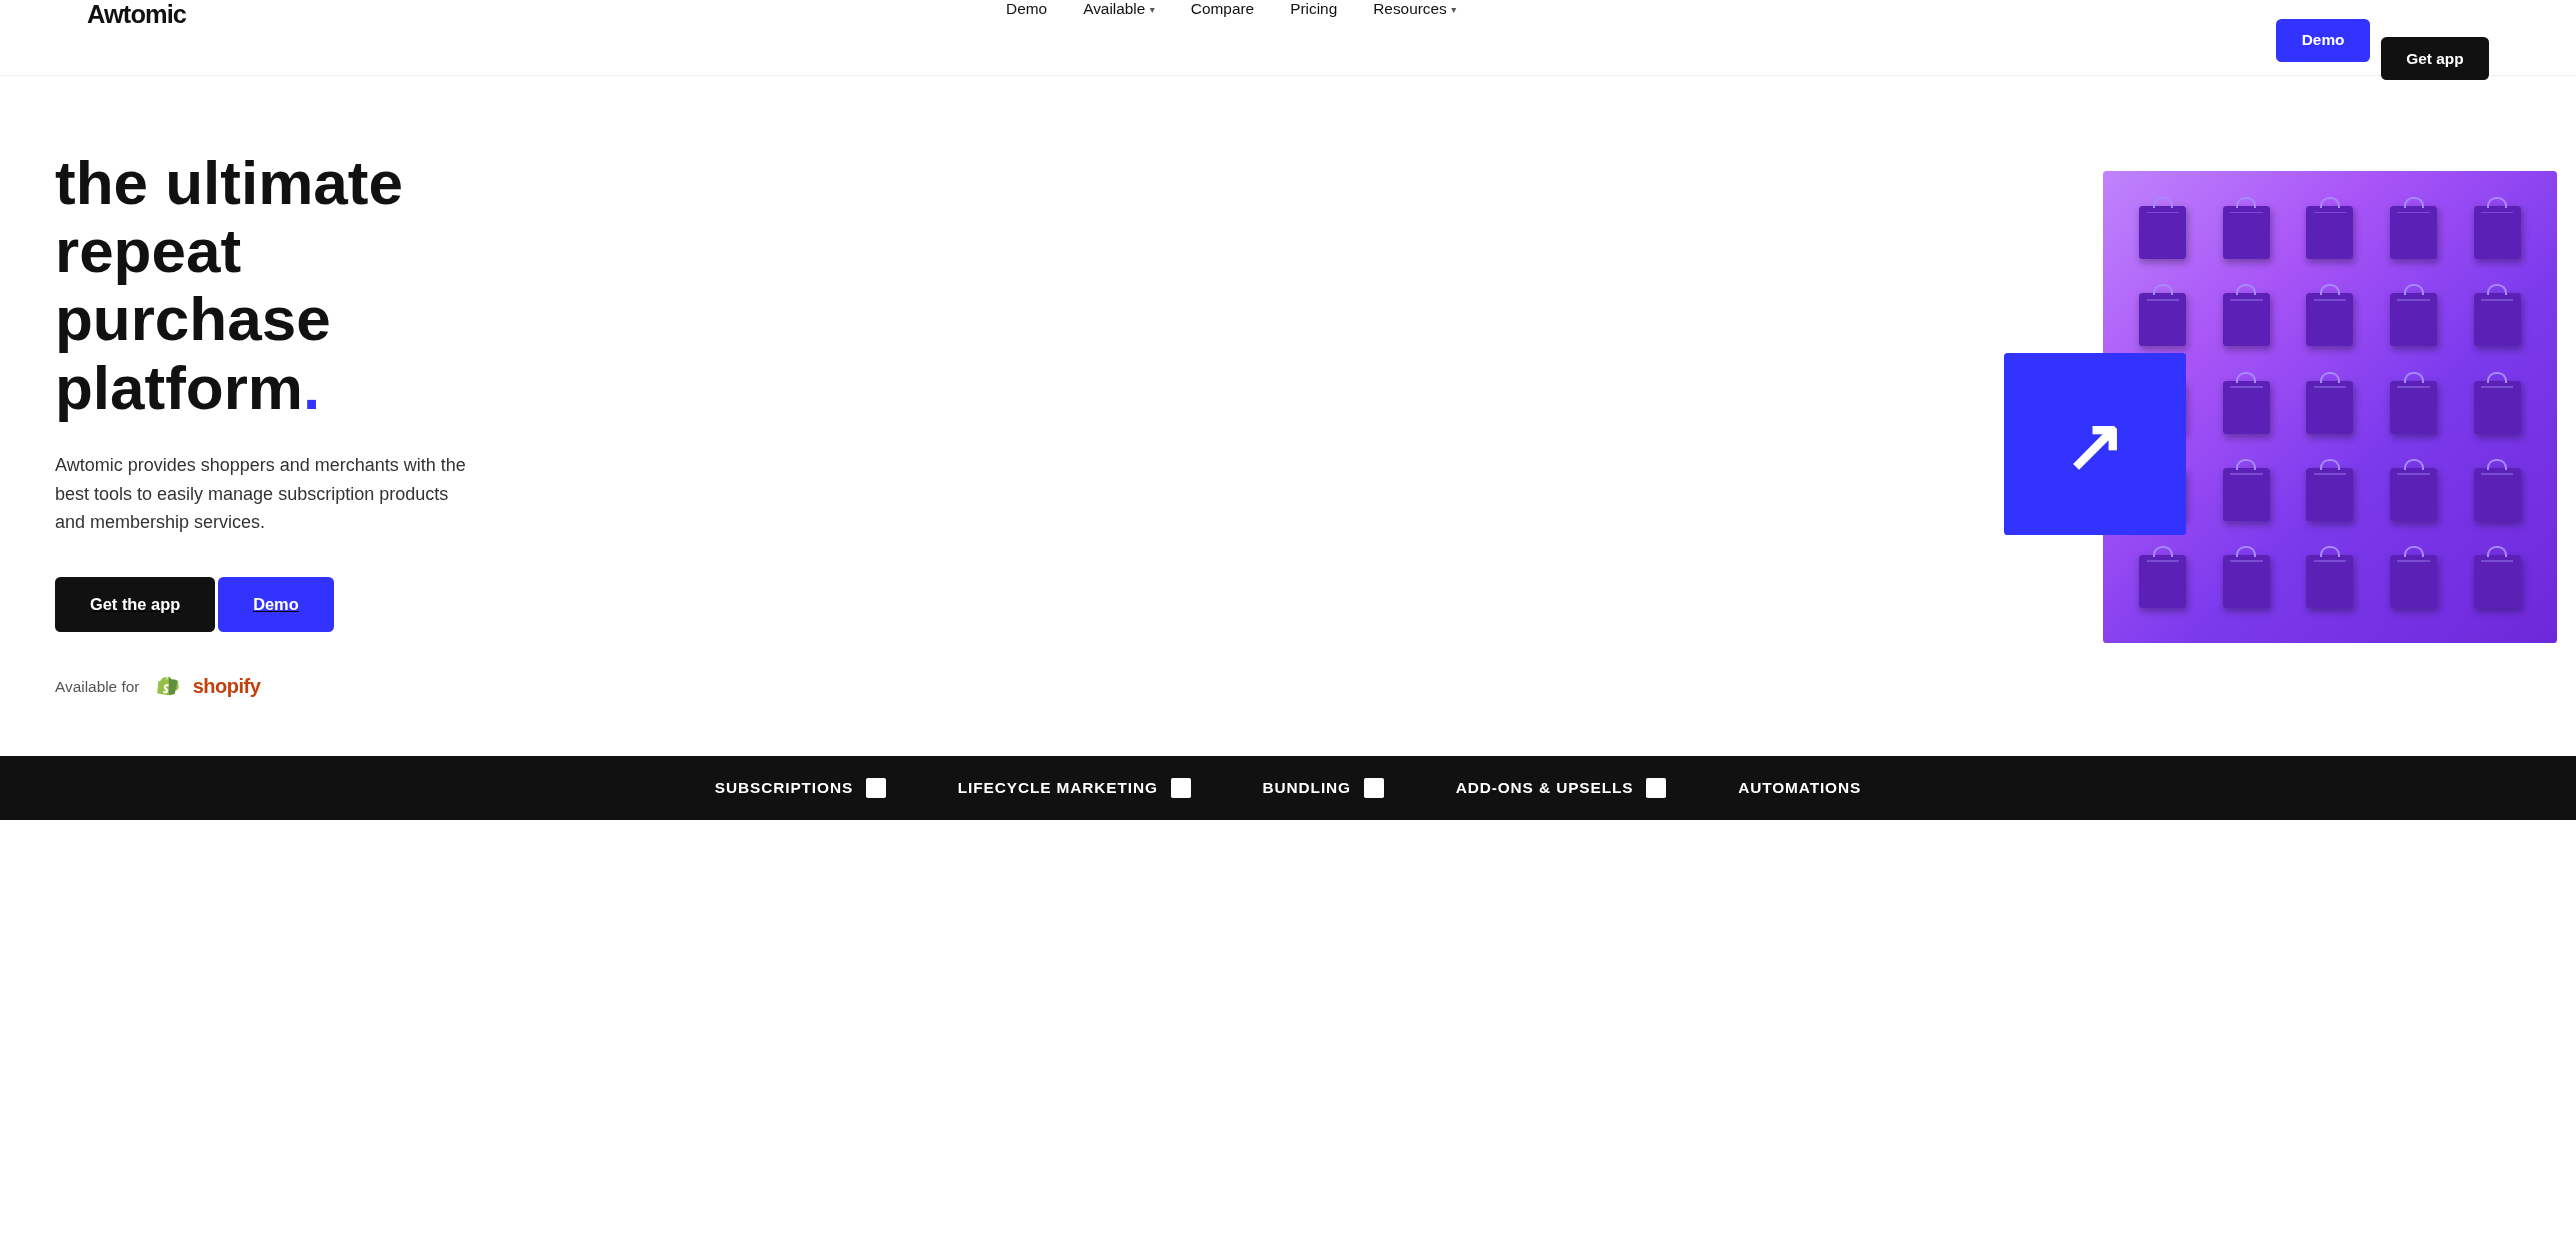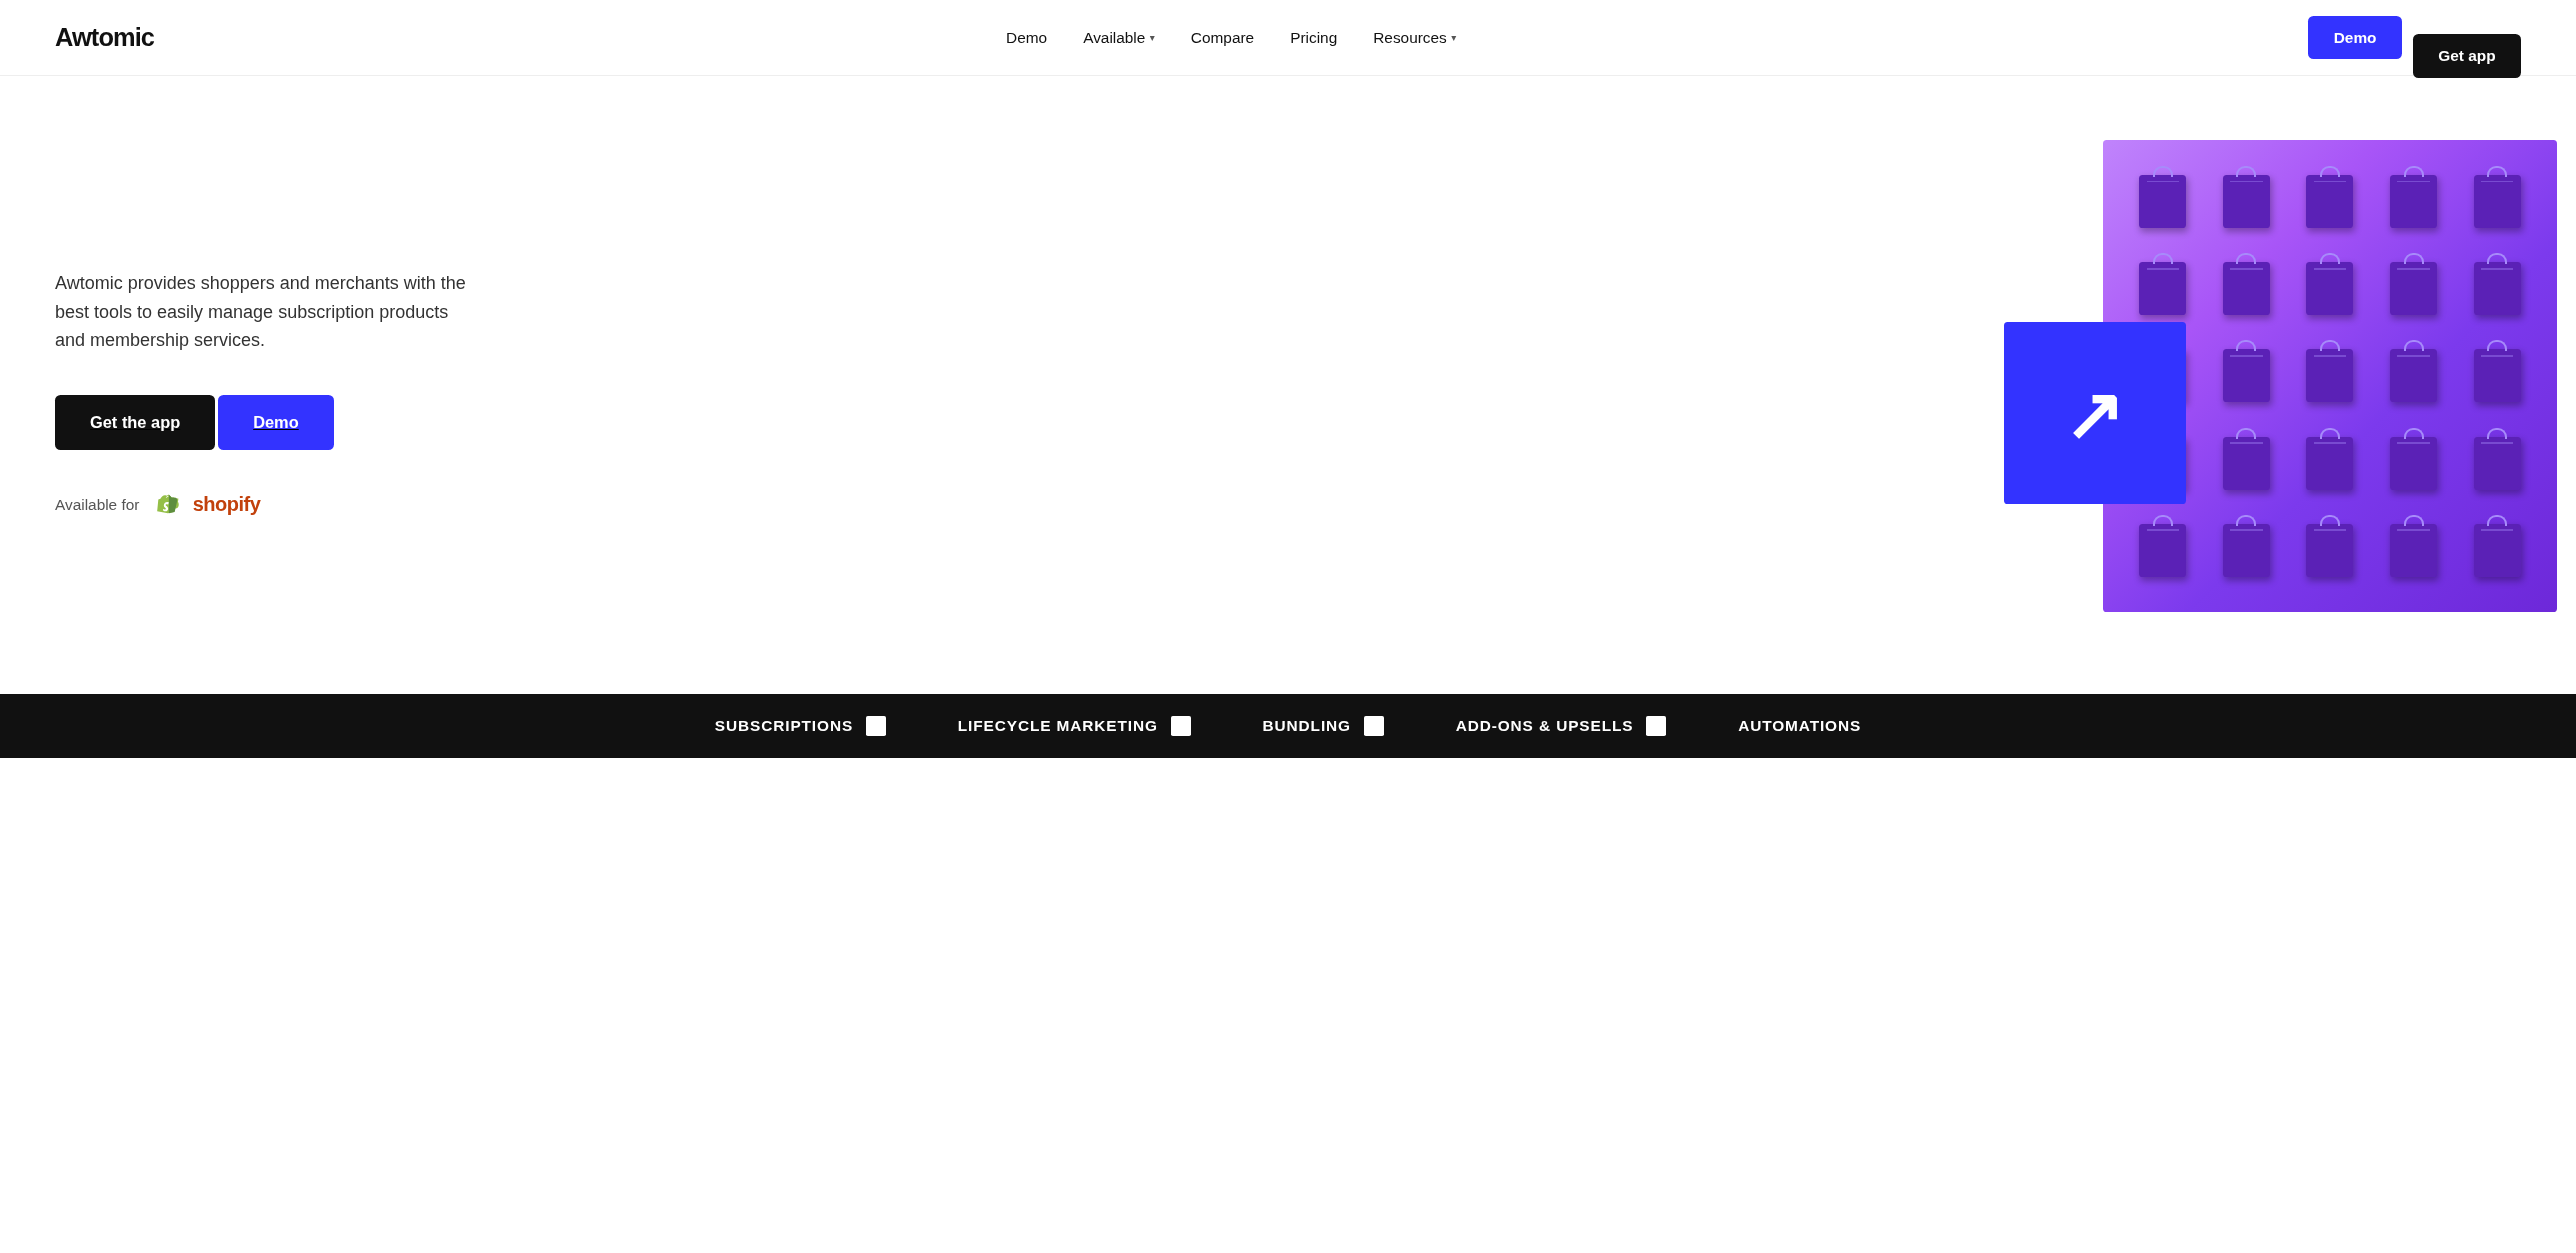--- a/index.html
+++ b/index.html
@@ -1,23 +1,23 @@
 <!DOCTYPE html>
 <html style="font-size:14.5px"><head>
   <meta charset="utf-8">
   <style>
     *, *::before, *::after { box-sizing: border-box; margin: 0; padding: 0; }
     body { font-family: -apple-system, BlinkMacSystemFont, 'Segoe UI', Helvetica, Arial, sans-serif; background: #fff; overflow-x: hidden; }
 
     
     nav {
       display: flex;
-      align-items: center;
+      align-items: flex-start;
       justify-content: space-between;
-      padding: 0 55px;
+      padding: 0 87px;
       height: 76px;
       background: #fff;
       border-bottom: 0.9px solid #eee;
       position: sticky; top: 0; z-index: 100;
     }
     .nav-logo {
       font-size: 25.4px;
       font-weight: 800;
       color: #111;
       letter-spacing: -0.9px;
@@ -299,20 +299,24 @@
   </ul>
 
   <div class="nav-actions">
     <button class="btn-demo">Demo</button>
     <button class="btn-getapp-nav">Get app</button>
   </div>
 </nav>
 
 <section class="hero">
   <div class="hero-content">
+    <h1 class="hero-title">
+      <span>the ultimate repeat</span><br>
+      <span>purchase platform</span><span class="dot">.</span>
+    </h1>
     <p class="hero-desc">Awtomic provides shoppers and merchants with the best tools to easily manage subscription products and membership services.</p>
 
     <div class="hero-buttons">
       <button class="btn-getapp-hero">Get the app</button>
       <button class="btn-demo-hero">Demo</button>
     </div>
 
     <div class="available-for">
       <span>Available for</span>
       <div class="shopify-badge">

